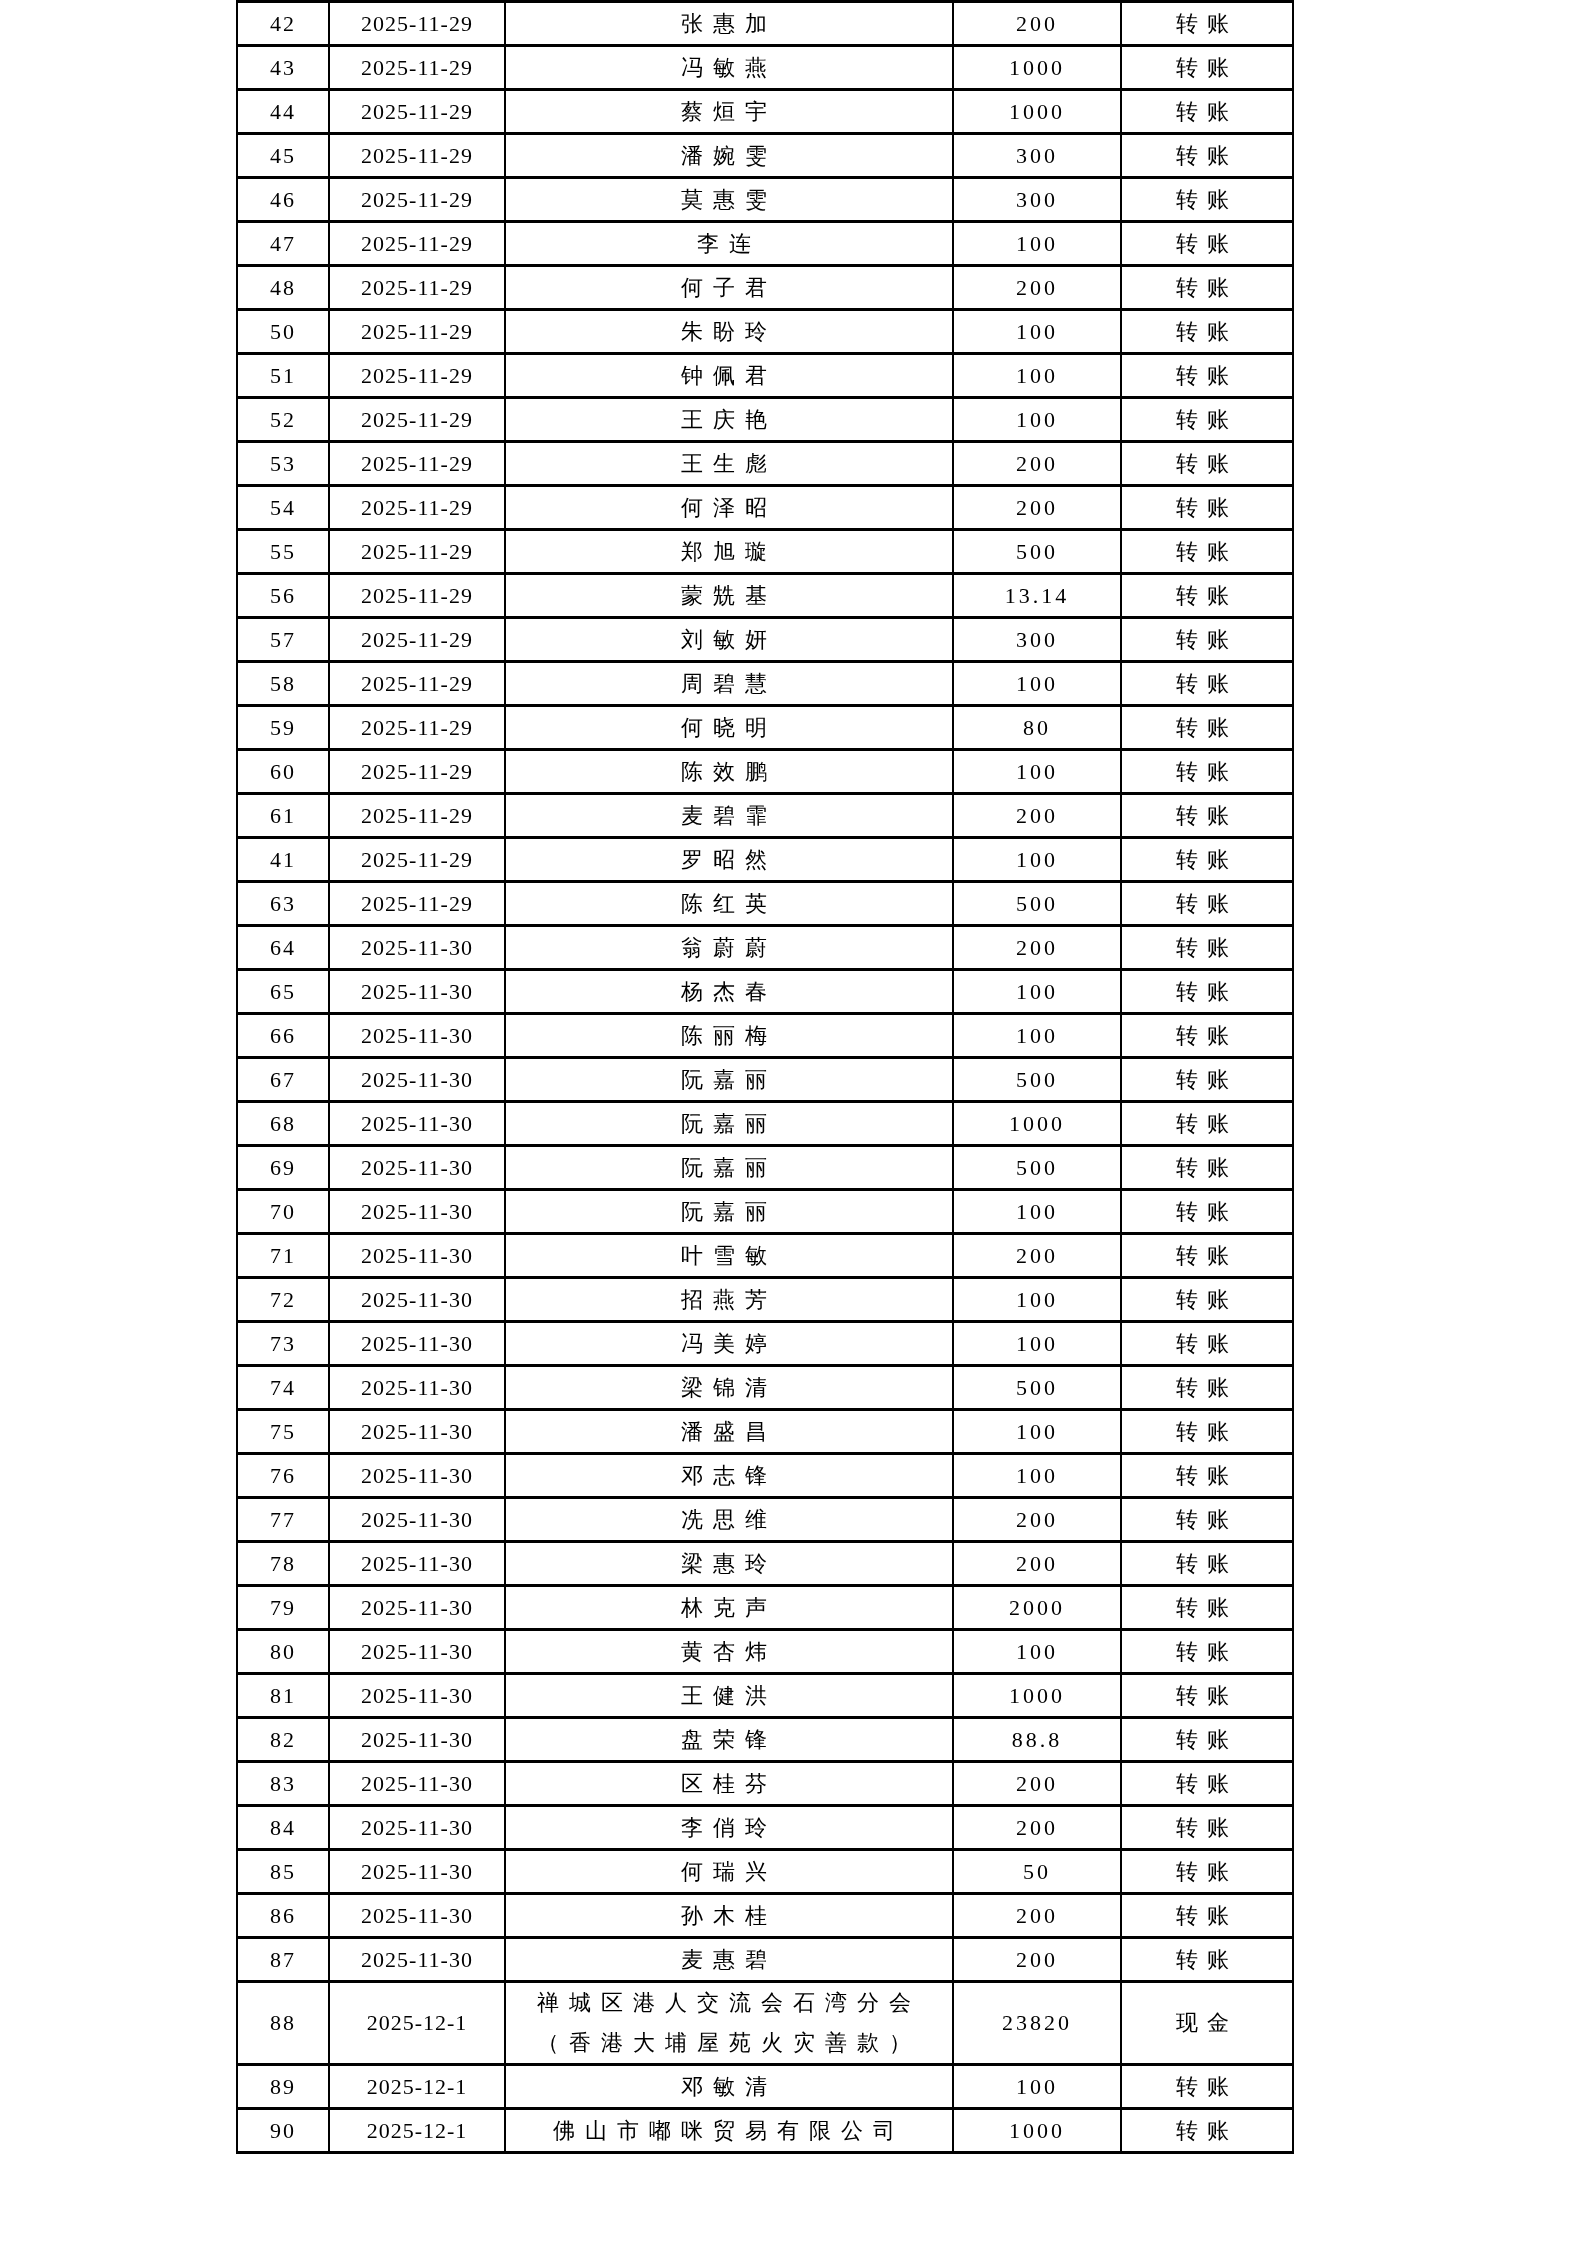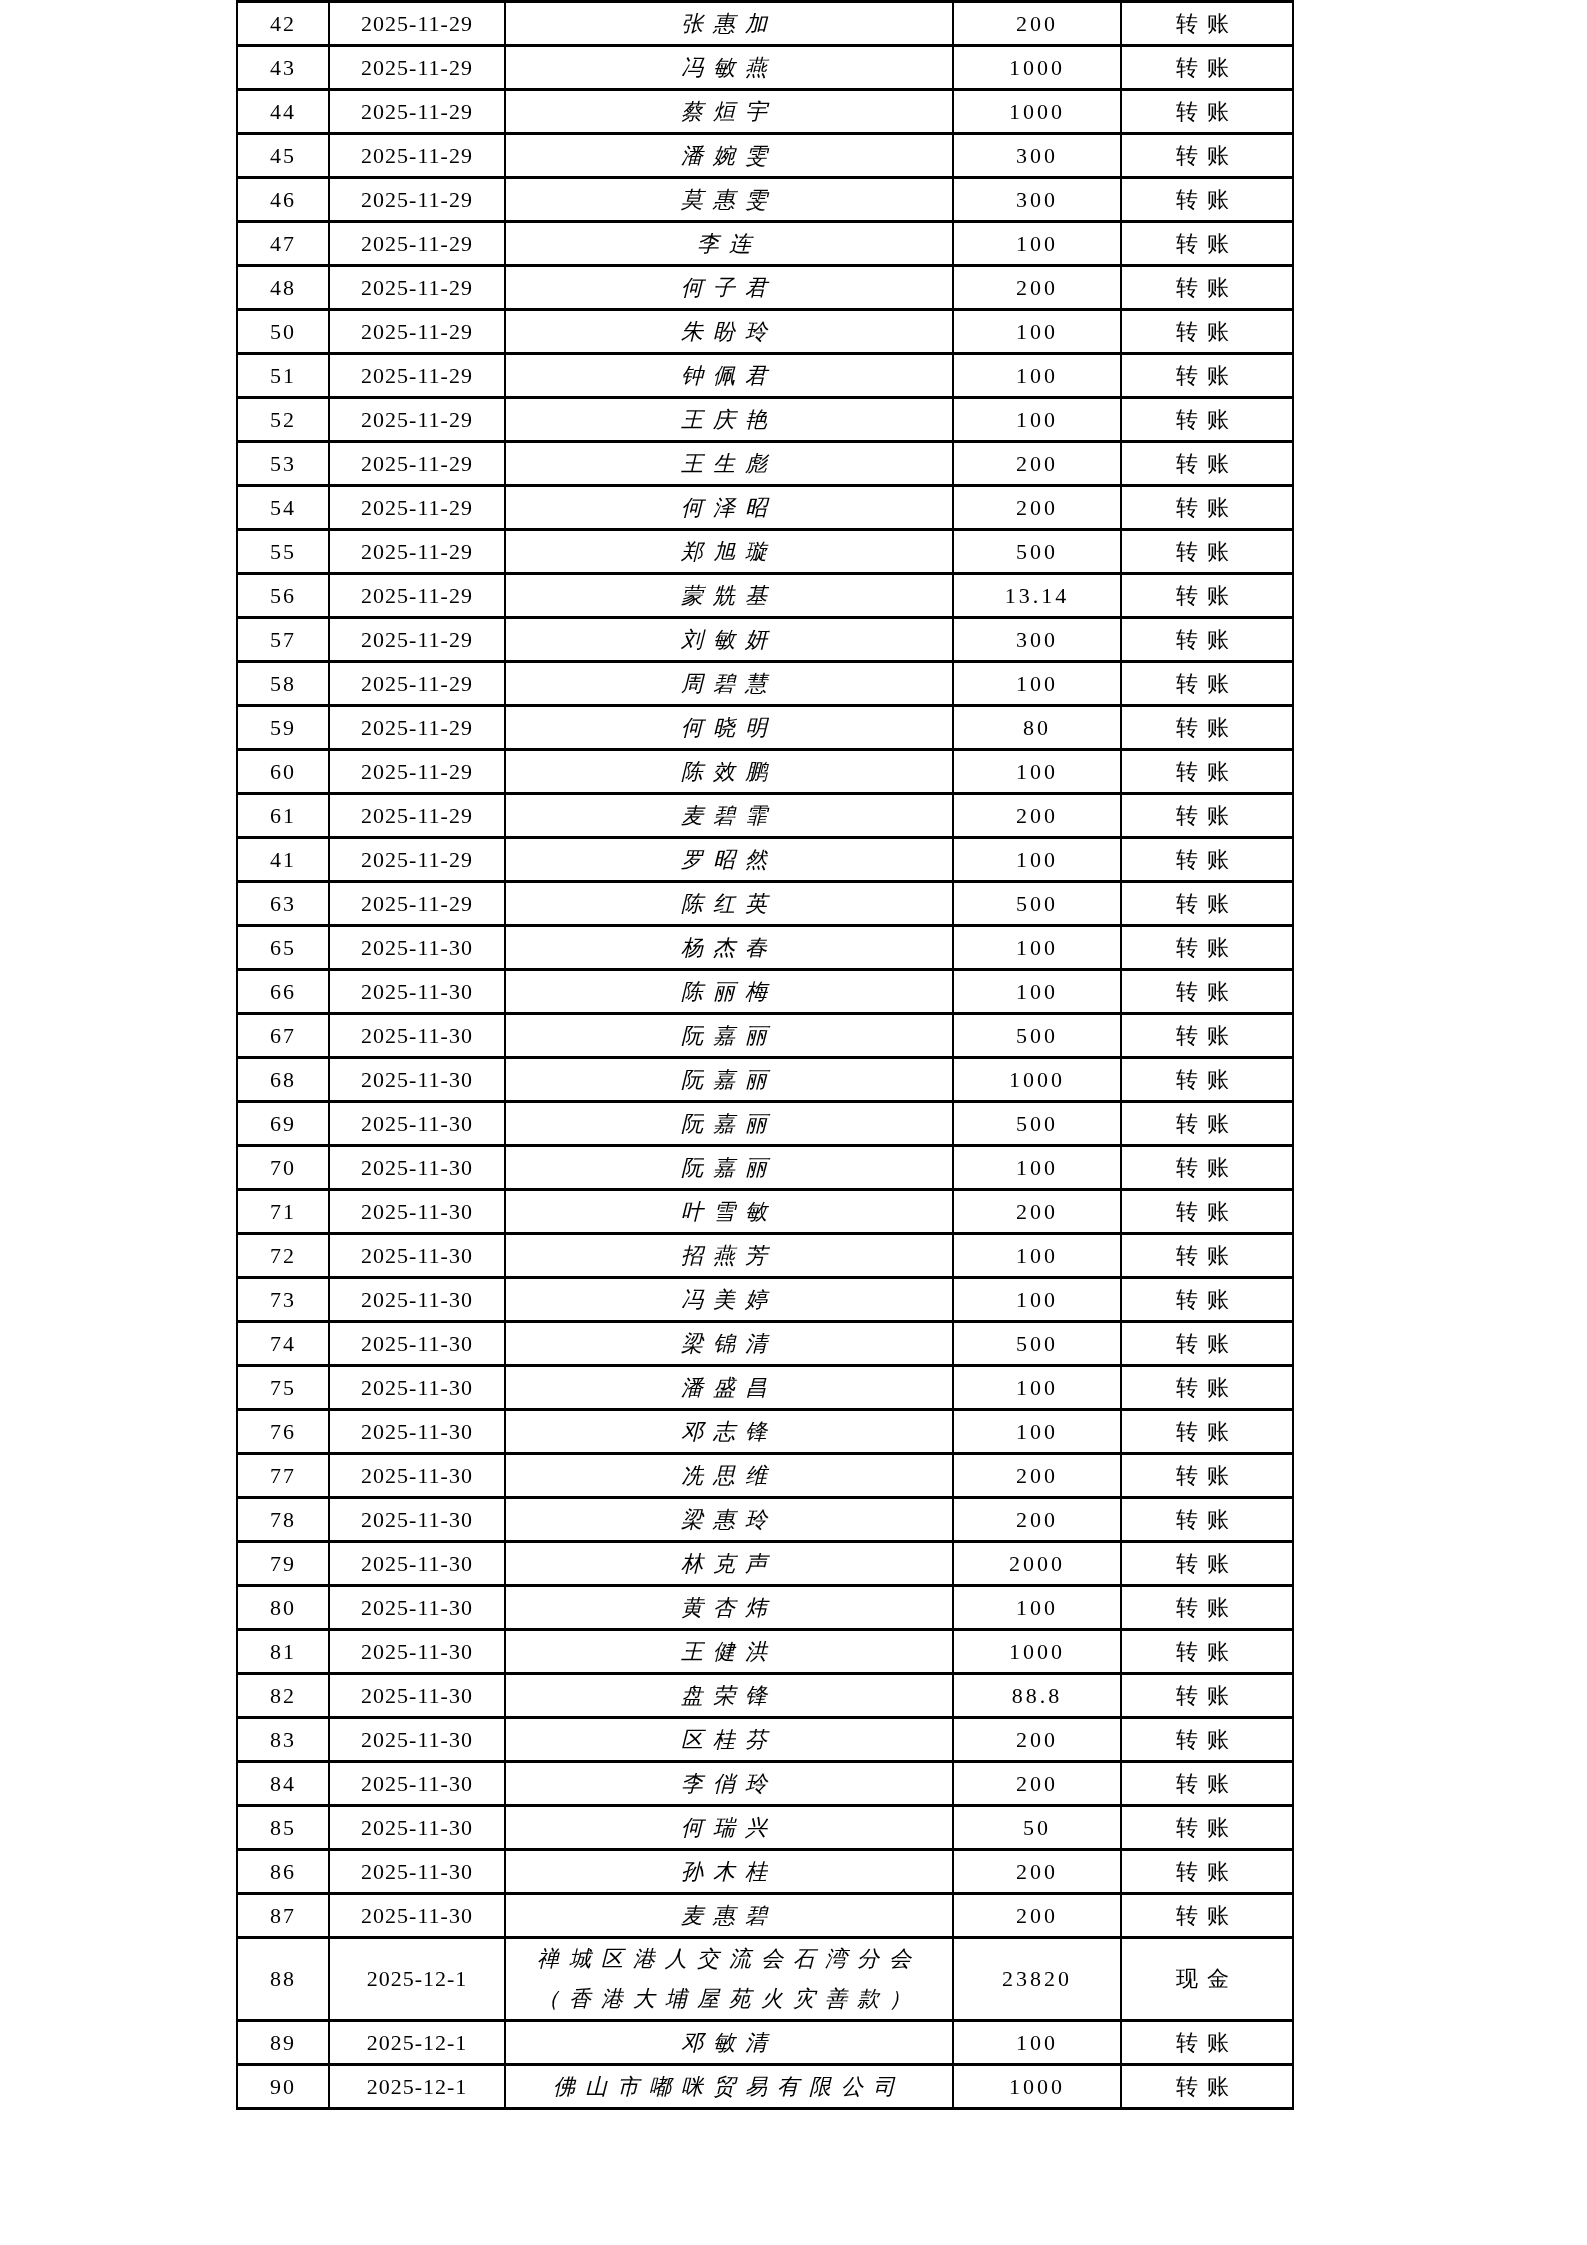--- a/index.html
+++ b/index.html
@@ -38,21 +38,21 @@
     overflow: hidden;
   }
   col.c-no     { width: 92px;  }
   col.c-date   { width: 176px; }
   col.c-name   { width: 448px; }
   col.c-amount { width: 168px; }
   col.c-method { width: 172px; }
 
   td.c-no     { letter-spacing: 2px;  padding-left: 2px; }
   td.c-date   { letter-spacing: 1px;  padding-left: 1px; }
-  td.c-name   { letter-spacing: 10px; padding-left: 10px; font-style: italic; }
+  td.c-name   { letter-spacing: 10px; padding-left: 10px; }
   td.c-amount { letter-spacing: 3px;  padding-left: 3px; }
   td.c-method { letter-spacing: 9px;  padding-left: 9px; }
 </style>
 </head>
 <body>
 
 <div class="page">
   <table class="donations">
     <colgroup>
       <col class="c-no">
@@ -203,20 +203,27 @@
       <td class="c-method">转账</td>
     </tr>
         <tr>
       <td class="c-no">63</td>
       <td class="c-date">2025-11-29</td>
       <td class="c-name">陈红英</td>
       <td class="c-amount">500</td>
       <td class="c-method">转账</td>
     </tr>
         <tr>
+      <td class="c-no">64</td>
+      <td class="c-date">2025-11-30</td>
+      <td class="c-name">翁蔚蔚</td>
+      <td class="c-amount">200</td>
+      <td class="c-method">转账</td>
+    </tr>
+        <tr>
       <td class="c-no">65</td>
       <td class="c-date">2025-11-30</td>
       <td class="c-name">杨杰春</td>
       <td class="c-amount">100</td>
       <td class="c-method">转账</td>
     </tr>
         <tr>
       <td class="c-no">66</td>
       <td class="c-date">2025-11-30</td>
       <td class="c-name">陈丽梅</td>

